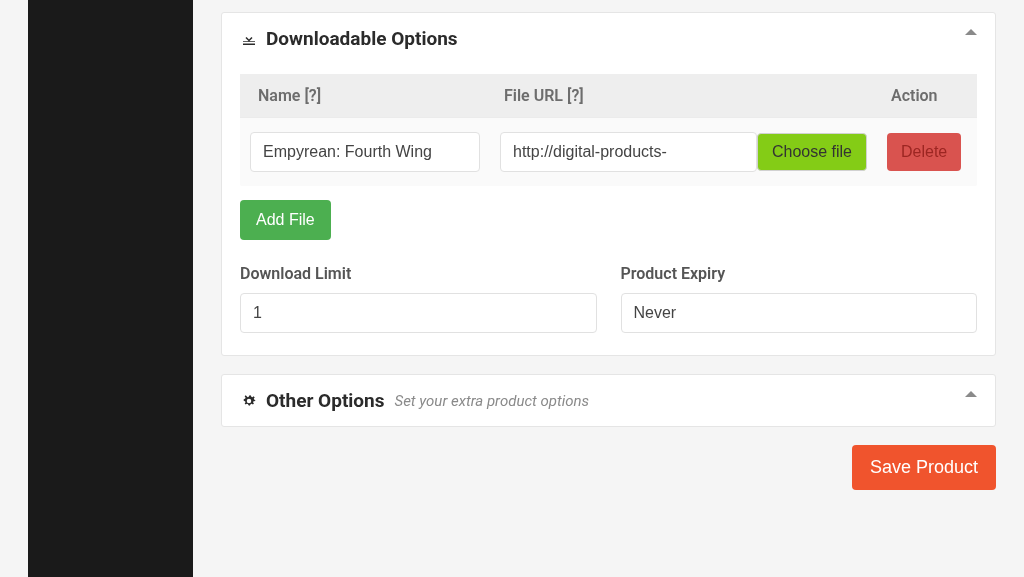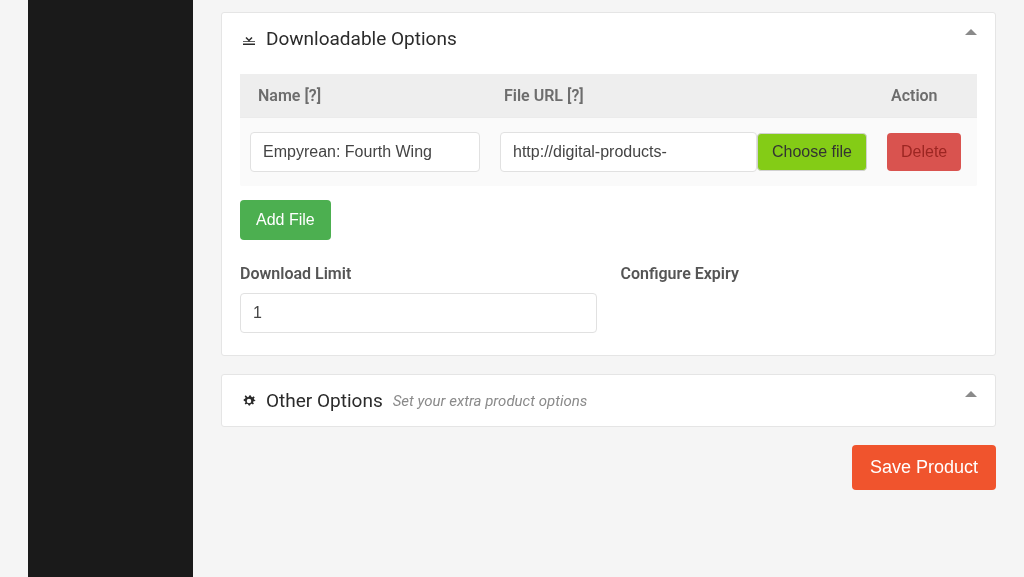--- a/index.html
+++ b/index.html
@@ -41,21 +41,21 @@
       display: inline-flex;
       align-items: center;
     }
     .panel-header .icon svg {
       width: 18px;
       height: 18px;
       fill: #2b2b2b;
     }
     .panel-title {
       font-size: 19px;
-      font-weight: 400;
+      font-weight: 700;
       color: #2b2b2b;
       margin-right: 10px;
     }
     .panel-subtitle {
       font-size: 15px;
       font-style: italic;
       color: #8a8a8a;
     }
     .panel-caret {
       position: absolute;
@@ -208,21 +208,22 @@
         </table>
       </div>
       <button class="btn btn-green">Add File</button>
 
       <div class="form-row">
         <div class="form-group">
           <label class="form-label">Download Limit</label>
           <input class="input" value="1" style="">
         </div>
         <div class="form-group">
-          <label class="form-label">Configure Expiry</label>
+          <label class="form-label">Product Expiry</label>
+          <input class="input" value="Never" style="">
         </div>
       </div>
     </div>
   </div>
 
   <div class="panel">
     <div class="panel-header">
       <span class="icon">
         <svg viewBox="0 0 24 24">
             <path d="M19.4 13l.6-1 .6-1-1.8-1-.4-1.2 1.2-1.6-1.4-1.4-1.6 1.2-1.2-.4-1-1.8-1-.6-1 .6-1 1.8-1.2.4L7.6 4.4 6.2 5.8l1.2 1.6-.4 1.2-1.8 1-.6 1 .6 1 1.8 1 .4 1.2-1.2 1.6 1.4 1.4 1.6-1.2 1.2.4 1 1.8 1 .6 1-.6 1-1.8 1.2-.4 1.6 1.2 1.4-1.4-1.2-1.6.4-1.2 1.8-1zM12 15a3 3 0 110-6 3 3 0 010 6z"></path>

